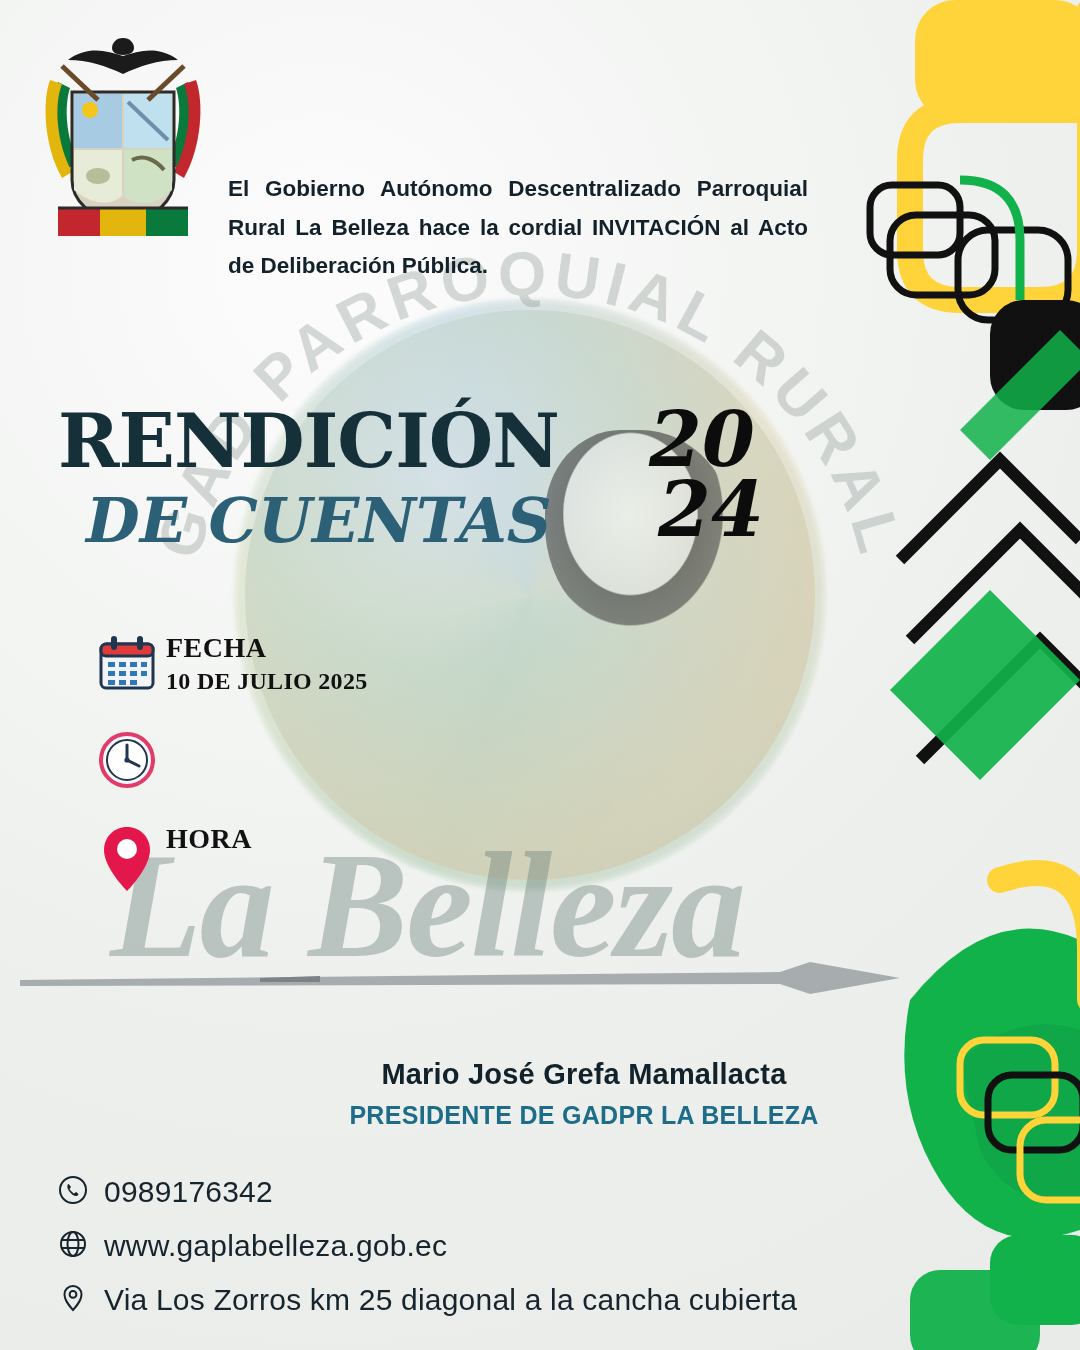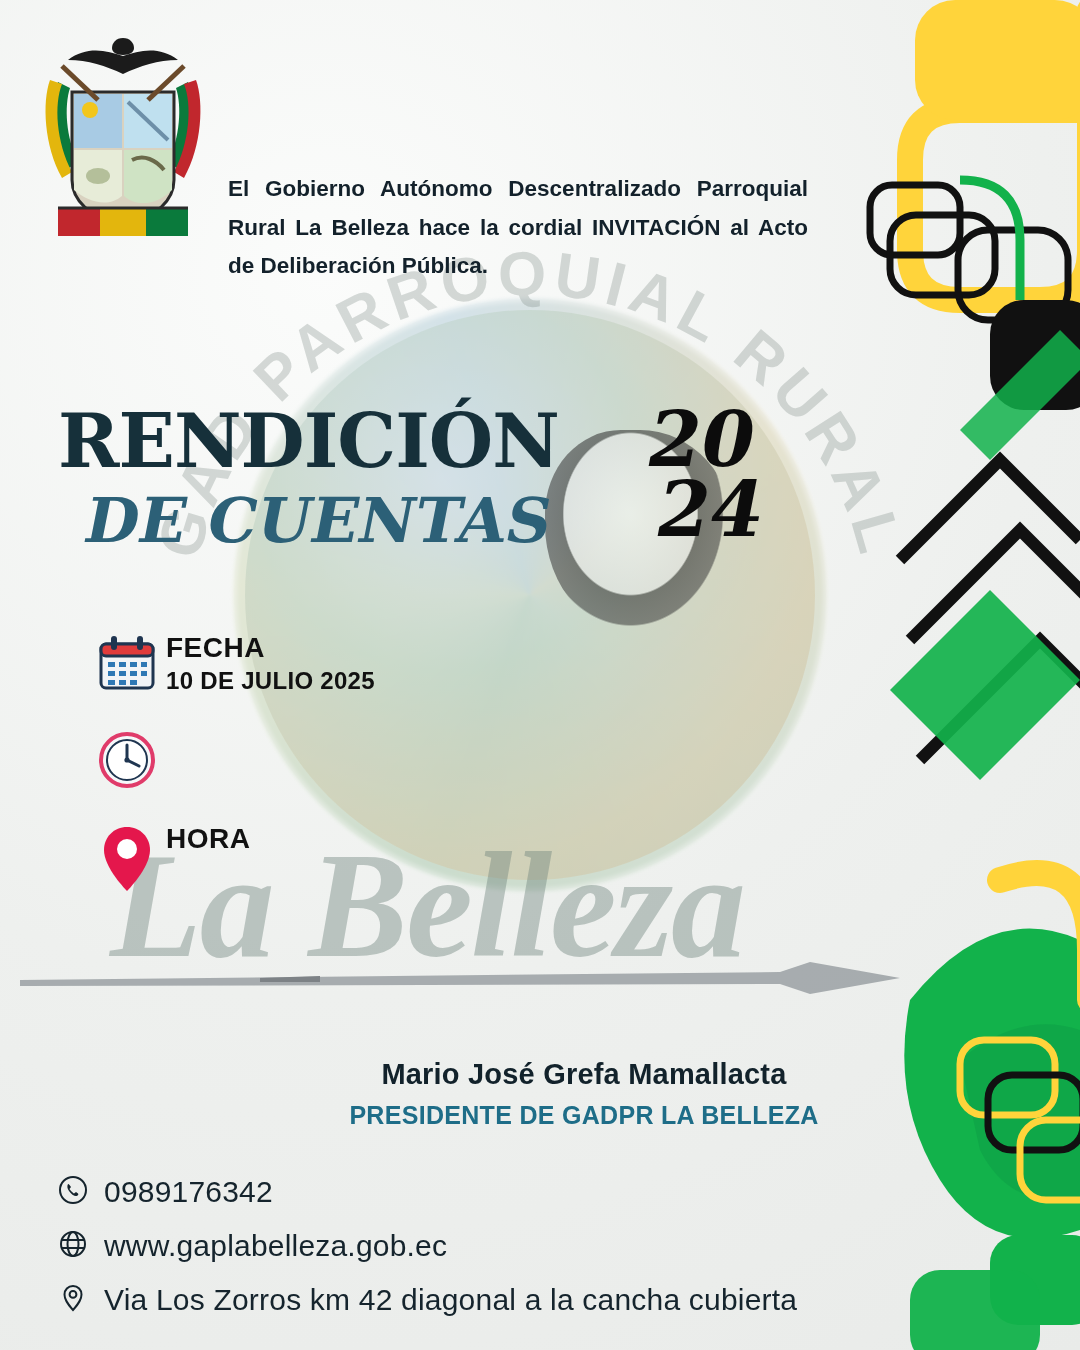--- a/index.html
+++ b/index.html
@@ -90,21 +90,21 @@
     position:absolute;left:640px;top:405px;
     font-family:"DejaVu Serif", serif;
     font-style:italic;font-weight:700;font-size:76px;color:#0c0c0c;line-height:.92;
     text-align:center;
   }
   .year span{display:block;}
   .year .y2{margin-left:18px;}
 
   
   .info{position:absolute;left:88px;top:628px;width:700px;}
-  .info-row{display:flex;align-items:flex-start;margin-bottom:28px;}
+  .info-row{display:flex;align-items:flex-start;margin-bottom:28px;font-family:Liberation Serif, serif;}
   .info-ico{width:78px;flex:0 0 78px;display:flex;justify-content:center;align-items:flex-start;padding-top:4px;}
   .info-txt{padding-top:2px;}
   .info-label{font-size:28px;font-weight:700;color:#111;letter-spacing:.5px;line-height:1.25;}
   .info-value{font-size:24px;font-weight:700;color:#111;letter-spacing:.3px;line-height:1.35;}
 
   
   .sign{position:absolute;left:0;top:1058px;width:1080px;text-align:center;margin-left:44px;}
   .sign-name{font-size:29px;font-weight:700;color:#12222b;letter-spacing:.2px;}
   .sign-role{font-size:25px;font-weight:700;color:#1e6d88;margin-top:10px;letter-spacing:.3px;}
 
@@ -291,18 +291,18 @@
       <div class="contact-txt">www.gaplabelleza.gob.ec</div>
     </div>
 
     <div class="contact-row">
       <div class="contact-ico">
         <svg width="30" height="30" viewBox="0 0 30 30">
           <path d="M15 3 C10 3 6.5 6.8 6.5 11.4 C6.5 18 15 27 15 27 C15 27 23.5 18 23.5 11.4 C23.5 6.8 20 3 15 3 Z" fill="none" stroke="#15242d" stroke-width="2"></path>
           <circle cx="15" cy="11.4" r="3.4" fill="none" stroke="#15242d" stroke-width="2"></circle>
         </svg>
       </div>
-      <div class="contact-txt">Via Los Zorros km 42 diagonal a la cancha cubierta</div>
+      <div class="contact-txt">Via Los Zorros km 25 diagonal a la cancha cubierta</div>
     </div>
 
   </div>
 
 </div>
 
 </body></html>

